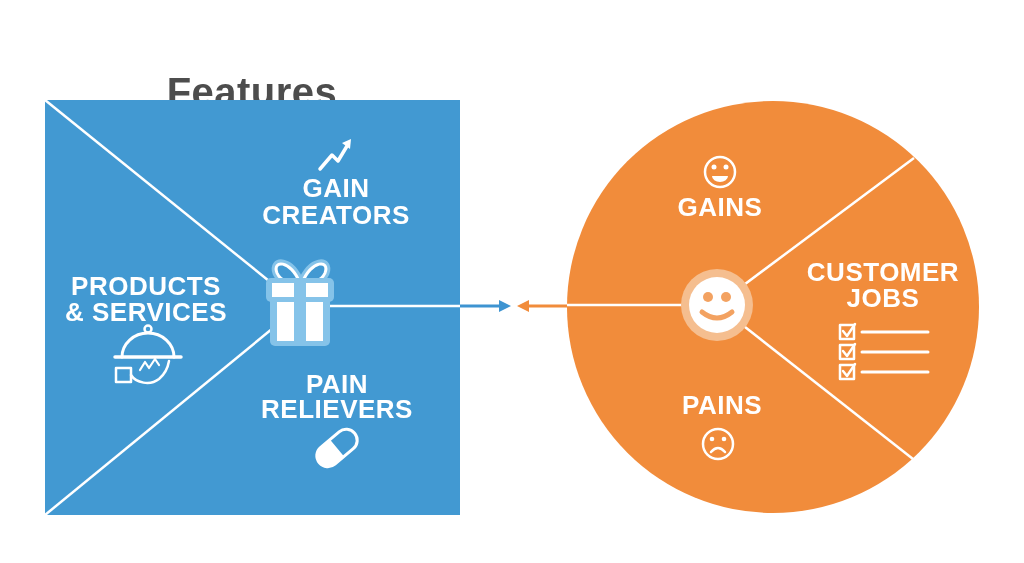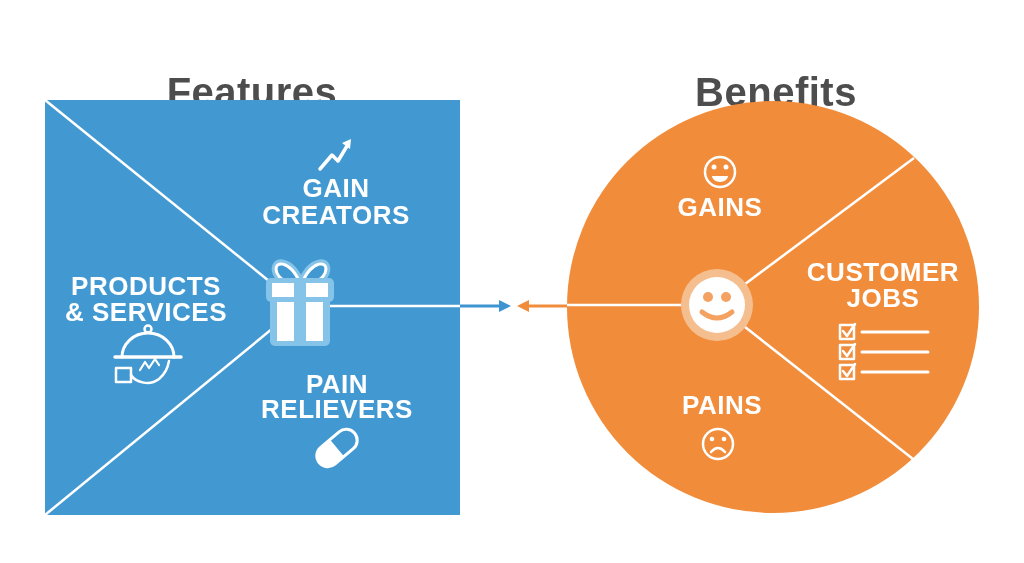--- a/index.html
+++ b/index.html
@@ -32,21 +32,20 @@
     text-anchor:middle;
     letter-spacing:0.5px;
   }
 </style>
 </head>
 <body>
 
 <div class="canvas">
 
   <div class="title title-features">Features</div>
-  <div class="title title-benefits">Benefits</div>
 
   <svg width="1024" height="563" viewBox="0 0 1024 563">
 
     <g>
       <rect x="45" y="100" width="415" height="415" fill="#4299D2"></rect>
 
       <g stroke="#ffffff" stroke-width="2.5">
         <line x1="45" y1="100" x2="300" y2="306"></line>
         <line x1="45" y1="515" x2="300" y2="306"></line>
         <line x1="300" y1="306" x2="460" y2="306"></line>

